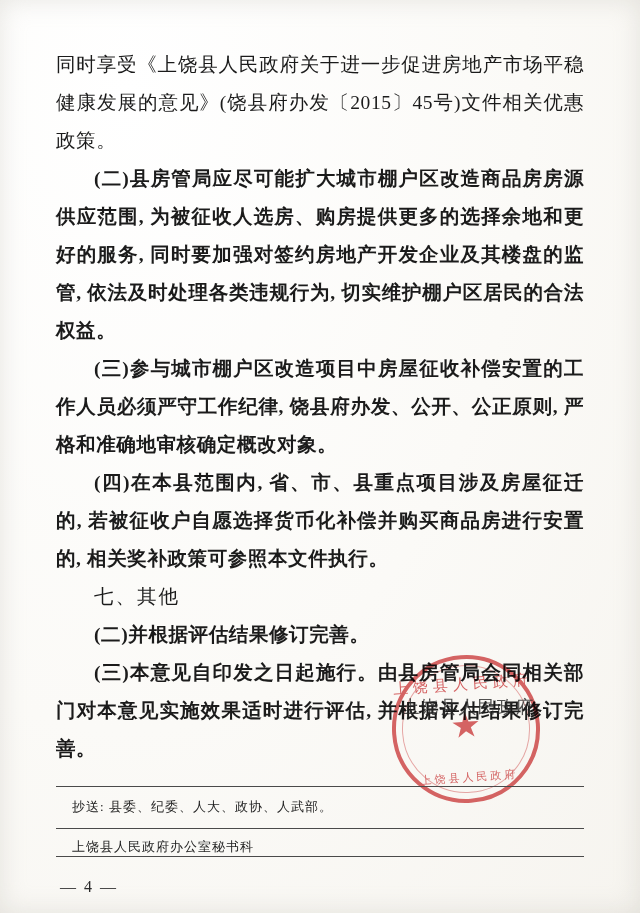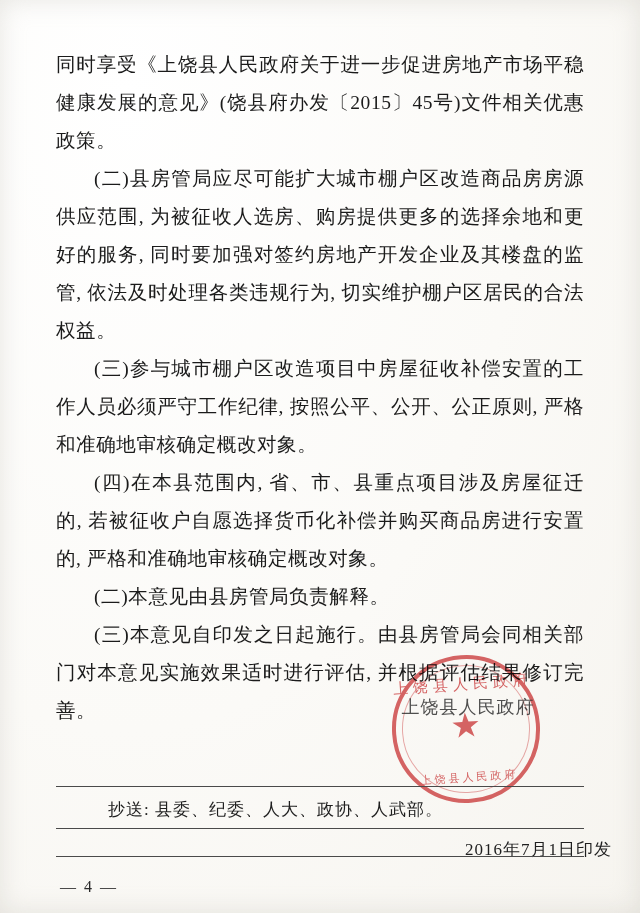--- a/index.html
+++ b/index.html
@@ -48,20 +48,21 @@
     text-align: justify;
     text-justify: inter-character;
   }
   .para {
     margin: 0 0 0 0;
     text-indent: 0;
     white-space: normal;
   }
   .para.indent {
     text-indent: 38px;
+    font-weight: bold;
   }
   .para.section {
     text-indent: 38px;
     letter-spacing: 2px;
   }
 
   
   .sign-block {
     position: absolute;
     right: 62px;
@@ -145,23 +146,22 @@
   }
   .rule-top { top: 786px; }
   .rule-mid { top: 828px; }
   .rule-bottom { top: 856px; }
 
   .footer-row {
     position: absolute;
     left: 72px;
     width: 512px;
     color: #1f1f1f;
-    font-size: 17px;
+    font-size: 13px;
     letter-spacing: 1px;
-    margin-left: 36px;
   }
   .footer-cc { top: 798px; }
   .footer-issuer { top: 838px; }
   .footer-issuer .left { float: left; }
   .footer-issuer .right { float: right; margin-right: 8px; }
   .footer-issuer::after { content: ""; display: block; clear: both; }
 
   .page-number {
     position: absolute;
     left: 60px;
@@ -173,43 +173,44 @@
 </style>
 </head>
 <body>
 
 <div class="page">
   <div class="paper-tint"></div>
 
   <div class="body-text">
     <p class="para">同时享受《上饶县人民政府关于进一步促进房地产市场平稳健康发展的意见》(饶县府办发〔2015〕45号)文件相关优惠政策。</p>
     <p class="para indent">(二)县房管局应尽可能扩大城市棚户区改造商品房房源供应范围, 为被征收人选房、购房提供更多的选择余地和更好的服务, 同时要加强对签约房地产开发企业及其楼盘的监管, 依法及时处理各类违规行为, 切实维护棚户区居民的合法权益。</p>
-    <p class="para indent">(三)参与城市棚户区改造项目中房屋征收补偿安置的工作人员必须严守工作纪律, 按照公平、公开、公正原则, 严格和准确地审核确定概改对象。</p>
-    <p class="para indent">(四)在本县范围内, 省、市、县重点项目涉及房屋征迁的, 若被征收户自愿选择货币化补偿并购买商品房进行安置的, 严格和准确地审核确定概改对象。</p>
-    <p class="para indent">(二)本意见由县房管局负责解释。</p>
+    <p class="para indent">(三)参与城市棚户区改造项目中房屋征收补偿安置的工作人员必须严守工作纪律, 饶县府办发、公开、公正原则, 严格和准确地审核确定概改对象。</p>
+    <p class="para indent">(四)在本县范围内, 省、市、县重点项目涉及房屋征迁的, 若被征收户自愿选择货币化补偿并购买商品房进行安置的, 相关奖补政策可参照本文件执行。</p>
+    <p class="para section">七、其他</p>
+    <p class="para indent">(二)并根据评估结果修订完善。</p>
     <p class="para indent">(三)本意见自印发之日起施行。由县房管局会同相关部门对本意见实施效果适时进行评估, 并根据评估结果修订完善。</p>
   </div>
 
   <div class="sign-block">
     <div class="sign-line">上饶县人民政府</div>
   </div>
 
   <div class="seal">
     <div class="seal-top-text">上饶县人民政府</div>
     <div class="seal-star">★</div>
     <div class="seal-bottom-text">上饶县人民政府</div>
   </div>
 
   <div class="rule rule-top"></div>
   <div class="footer-row footer-cc">
     <span>抄送:</span>
     <span>县委、纪委、人大、政协、人武部。</span>
   </div>
   <div class="rule rule-mid"></div>
   <div class="footer-row footer-issuer">
-    <span class="right">2016年7月1日印发</span>
+    <span class="left">上饶县人民政府办公室秘书科</span>
   </div>
   <div class="rule rule-bottom"></div>
 
   <div class="page-number">— 4 —</div>
 
   <div class="edge-shadow"></div>
 </div>
 
 </body></html>

